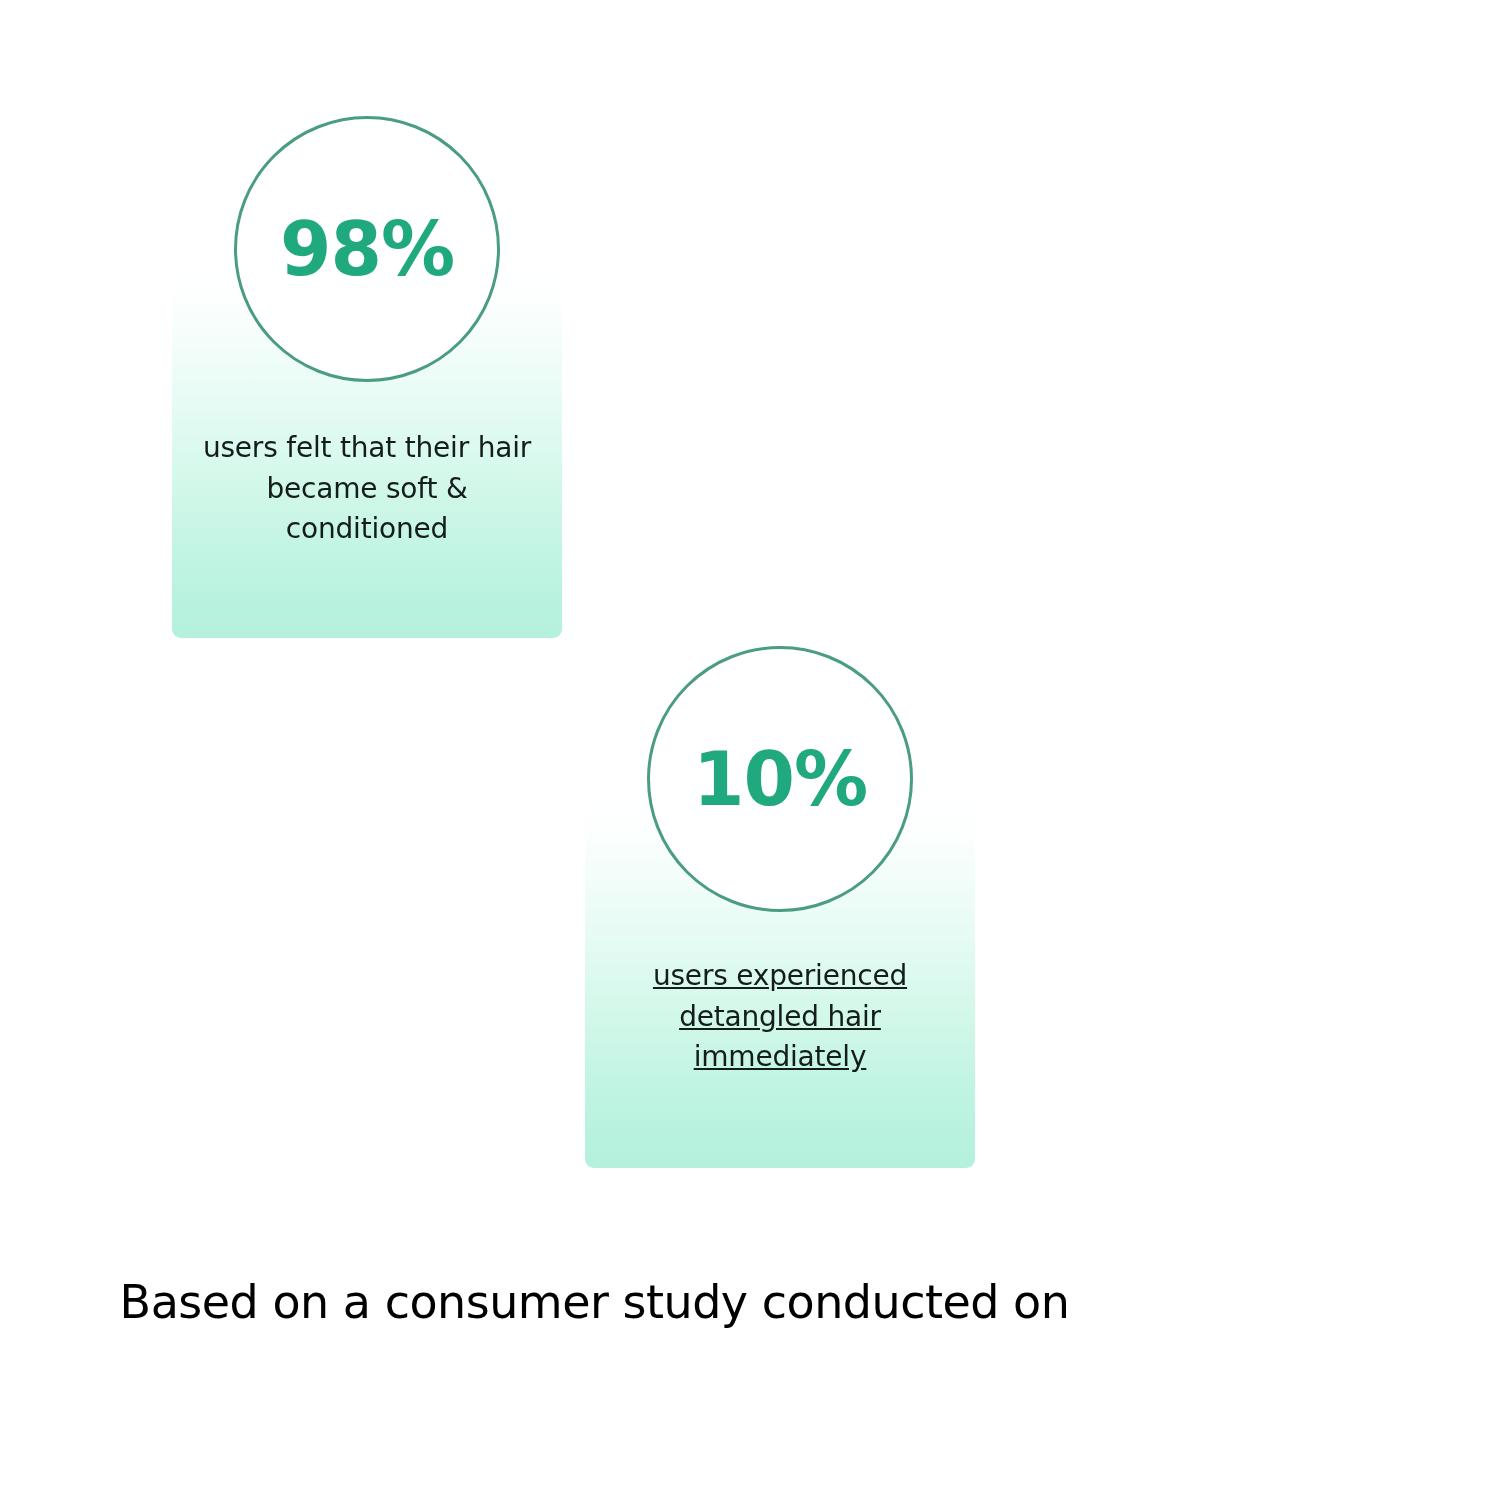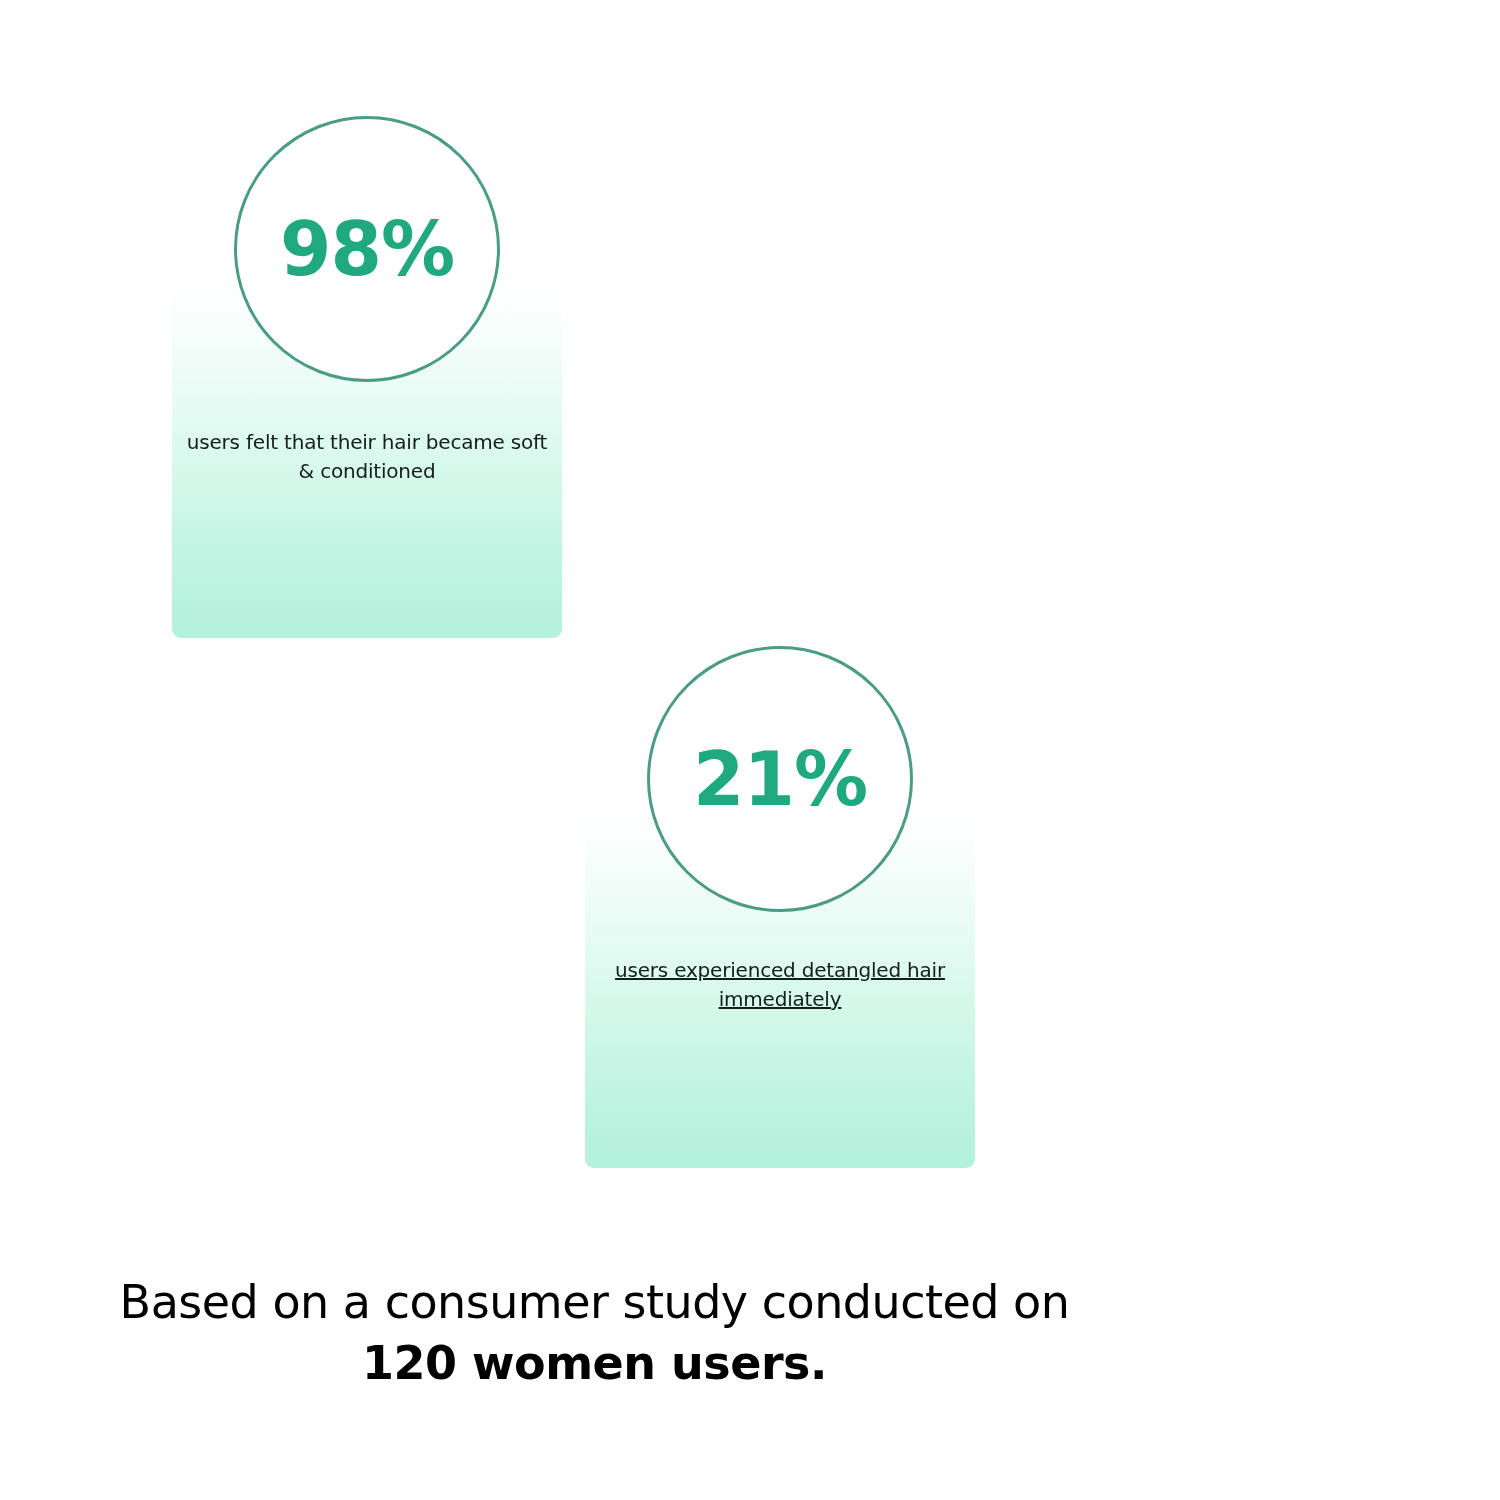--- a/index.html
+++ b/index.html
@@ -70,21 +70,21 @@
     user-select: none;
   }
 
   .card-caption {
     position: absolute;
     left: 14px;
     right: 14px;
     top: 178px;
     text-align: center;
     font-family: "DejaVu Sans", "Liberation Sans", sans-serif;
-    font-size: 20px;
+    font-size: 28px;
     line-height: 1.45;
     color: #141d1a;
     font-weight: 400;
     letter-spacing: -0.2px;
   }
 
   #card-2 .card-caption { top: 164px; }
   #card-3 .card-caption { top: 176px; text-decoration: underline; }
 
   
@@ -113,23 +113,22 @@
   <div class="stat-card" id="card-1">
     <div class="badge">
       <span class="badge-value">98%</span>
     </div>
     <div class="card-caption">users felt that their hair became soft &amp; conditioned</div>
   </div>
 
 
   <div class="stat-card" id="card-3">
     <div class="badge">
-      <span class="badge-value">21%</span>
+      <span class="badge-value">10%</span>
     </div>
     <div class="card-caption">users experienced detangled hair immediately</div>
   </div>
 
   <div id="footer-note">
     <div class="footer-line regular">Based on a consumer study conducted on</div>
-    <div class="footer-line bold">120 women users.</div>
   </div>
 
 </div>
 
 </body></html>

